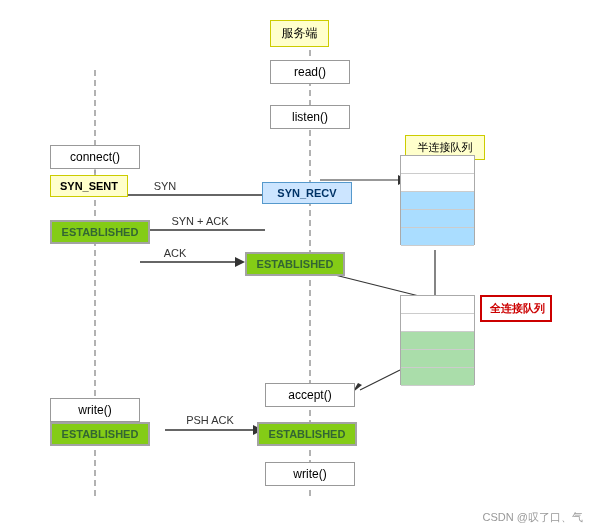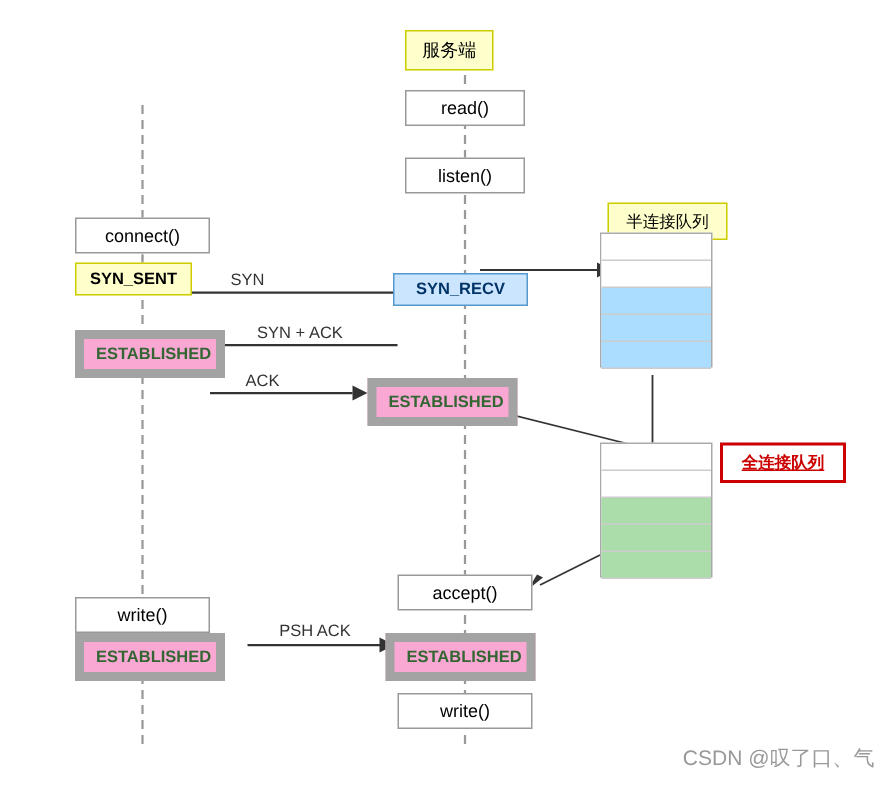--- a/index.html
+++ b/index.html
@@ -29,22 +29,22 @@
       background: #ffffcc;
       border: 1px solid #cccc00;
     }
     .box-blue {
       background: #cce5ff;
       border: 1px solid #5599cc;
       color: #003366;
       font-weight: bold;
     }
     .box-green {
-      background: #f9a8d4;
-      border: 6px solid #a3a3a3;
+      background: #84cc16;
+      border: 2px solid #a3a3a3;
       color: #336633;
       font-weight: bold;
     }
     .box-red-border {
       background: #fff;
       border: 2px solid #cc0000;
       color: #cc0000;
       font-weight: bold;
       font-size: 11px;
     }
@@ -70,24 +70,24 @@
       background: #aaddff;
     }
     .queue-row.green-fill {
       background: #aaddaa;
     }
     .queue-row.empty {
       background: #fff;
     }
     .watermark {
       position: absolute;
-      bottom: 10px;
+      bottom: 0;
       right: 10px;
       color: #999;
-      font-size: 14px;
+      font-size: 11px;
     }
   </style>
 </head>
 <body>
 
 <div class="diagram">
 
   <svg class="arrows">
 
     <line x1="95" y1="70" x2="95" y2="500" stroke="#999" stroke-width="1.5" stroke-dasharray="6,4"></line>
@@ -168,21 +168,21 @@
   </div>
 
   <div class="queue-container" style="left:400px; top:155px; width:75px; height:90px;">
     <div class="queue-row empty"></div>
     <div class="queue-row empty"></div>
     <div class="queue-row blue-fill"></div>
     <div class="queue-row blue-fill"></div>
     <div class="queue-row blue-fill"></div>
   </div>
 
-  <div class="box box-red-border" style="left:480px; top:295px; width:84px; font-size:11px;text-decoration:underline;">
+  <div class="box box-red-border" style="left:480px; top:295px; width:72px; font-size:11px;">
     <span>全连接队列</span>
   </div>
 
   <div class="queue-container" style="left:400px; top:295px; width:75px; height:90px;">
     <div class="queue-row empty"></div>
     <div class="queue-row empty"></div>
     <div class="queue-row green-fill"></div>
     <div class="queue-row green-fill"></div>
     <div class="queue-row green-fill"></div>
   </div>

